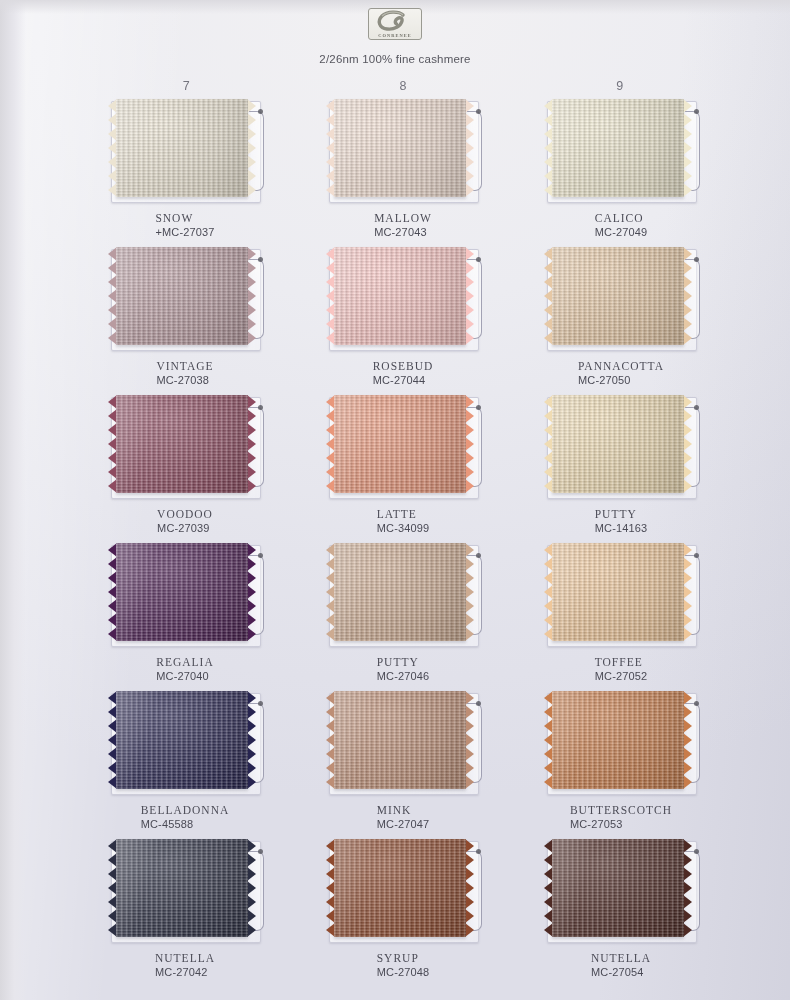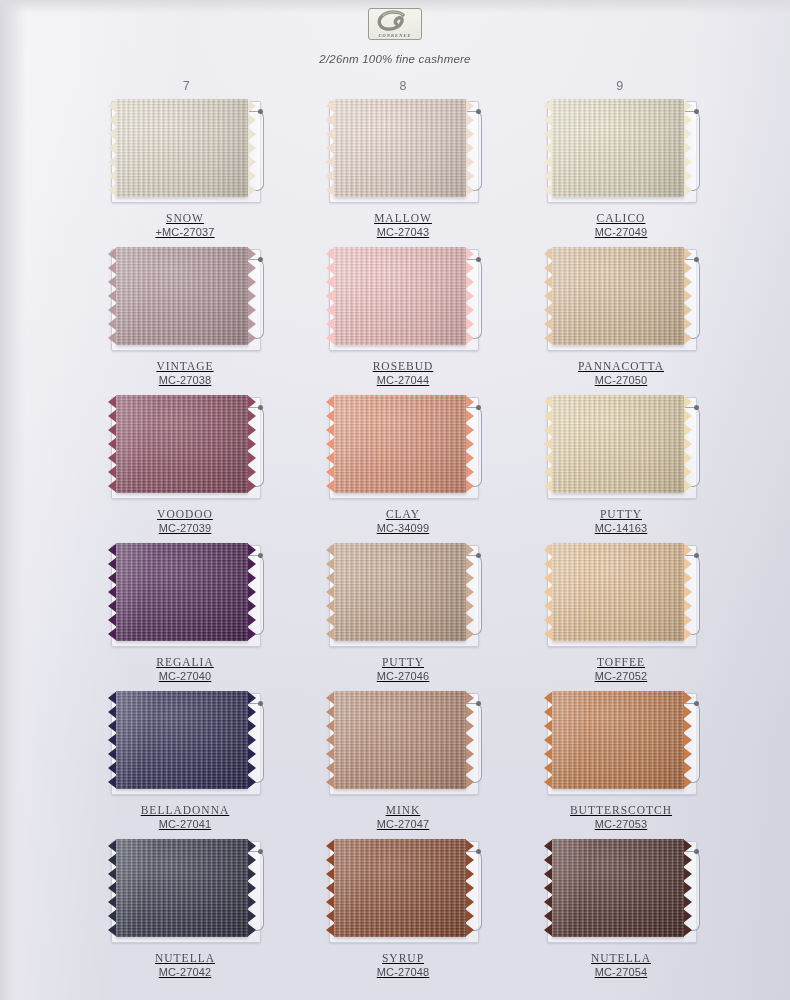--- a/index.html
+++ b/index.html
@@ -27,21 +27,21 @@
     background:linear-gradient(90deg,#d9d8dd 0%,#e7e6ec 55%,rgba(235,235,241,0) 100%);
   }
   .edge-top{
     position:absolute;left:0;top:0;width:100%;height:14px;
     background:linear-gradient(180deg,#dcdbe0 0%,rgba(236,236,241,0) 100%);
   }
 
   .content{position:relative;z-index:3;}
 
   
-  header{padding-top:8px;text-align:center;font-style:italic;}
+  header{padding-top:8px;text-align:center;}
   .logo-box{
     width:52px;height:30px;margin:0 auto;
     border:1.5px solid #9a9a92;border-radius:3px;
     position:relative;overflow:hidden;
     background:linear-gradient(180deg,#f4f3ef,#e9e8e2);
   }
   .logo-box svg{display:block;}
   .logo-word{
     font-family:"Liberation Serif",serif;
     font-size:4.4px;letter-spacing:1.1px;color:#6f6f66;
@@ -133,21 +133,21 @@
   .pinked i{
     display:block;width:0;height:0;
     border-top:7px solid transparent;
     border-bottom:7px solid transparent;
   }
   .pinked.l i{border-right:9px solid currentColor;}
   .pinked.r i{border-left:9px solid currentColor;}
 
   
   .label{
-    margin-top:6px;text-align:center;line-height:1.22;text-decoration:underline;
+    margin-top:6px;text-align:left;line-height:1.22;
   }
   .cname{
     font-family:"Liberation Serif",serif;
     font-size:11.5px;letter-spacing:1.0px;color:#4c4c57;
   }
   .ccode{
     font-family:"Liberation Sans",sans-serif;
     font-size:11px;letter-spacing:.15px;color:#4a4a55;margin-top:1px;
   }
 </style>
@@ -434,21 +434,21 @@
               <i></i>
               <i></i>
               <i></i>
               <i></i>
             </div>
             <div class="knit"></div>
             <div class="sheen"></div>
           </div>
         </div>
         <div class="label">
-          <div class="cname">CLAY</div>
+          <div class="cname">LATTE</div>
           <div class="ccode">MC-34099</div>
         </div>
       </div>
       <div class="cell">
         <div class="carrier">
           <div class="plastic"></div>
           <div class="clip"></div>
           <div class="pin"></div>
           <div class="swatch" style="background: rgb(240, 220, 179);">
             <div class="pinked l" style="color: rgb(240, 220, 179);">
@@ -600,21 +600,21 @@
               <i></i>
               <i></i>
               <i></i>
             </div>
             <div class="knit"></div>
             <div class="sheen"></div>
           </div>
         </div>
         <div class="label">
           <div class="cname">BELLADONNA</div>
-          <div class="ccode">MC-27041</div>
+          <div class="ccode">MC-45588</div>
         </div>
       </div>
       <div class="cell">
         <div class="carrier">
           <div class="plastic"></div>
           <div class="clip"></div>
           <div class="pin"></div>
           <div class="swatch" style="background: rgb(189, 142, 117);">
             <div class="pinked l" style="color: rgb(189, 142, 117);">
               <i></i>

